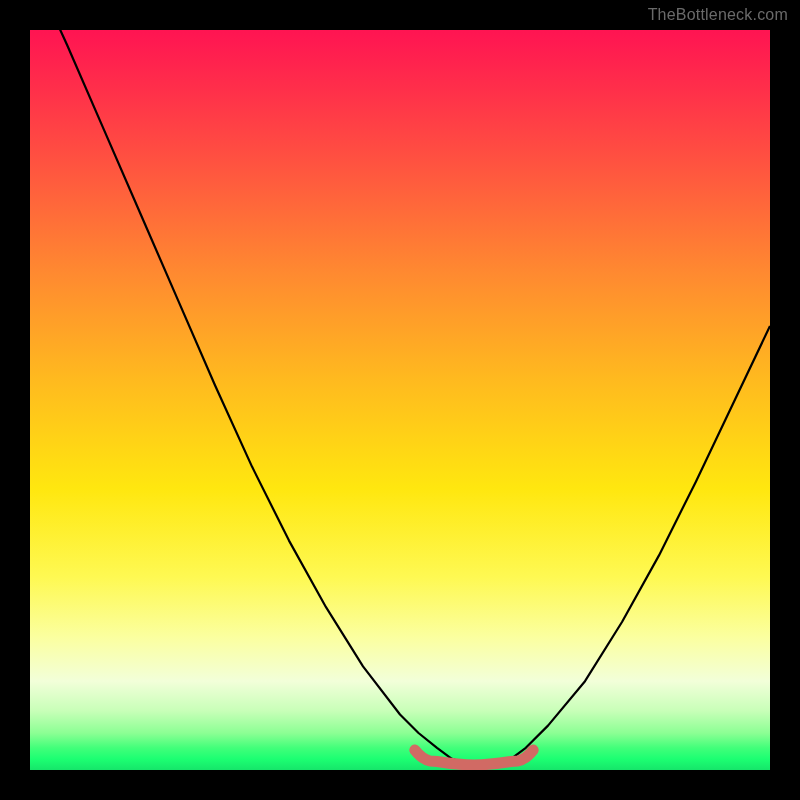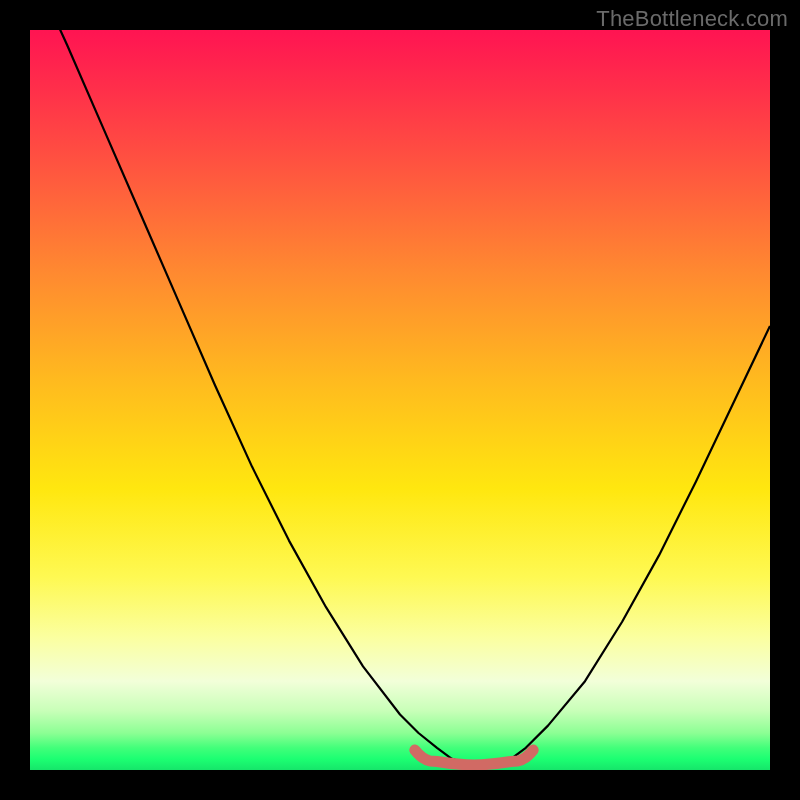--- a/index.html
+++ b/index.html
@@ -49,21 +49,21 @@
     position: absolute;
     inset: 0;
     width: 740px;
     height: 740px;
   }
   .watermark {
     position: absolute;
     top: 6px;
     right: 12px;
     color: #6a6a6a;
-    font-size: 22px;
+    font-size: 16px;
     font-weight: 500;
     letter-spacing: 0.2px;
     user-select: none;
   }
 </style>
 </head>
 <body>
 
 <div class="stage">
 

